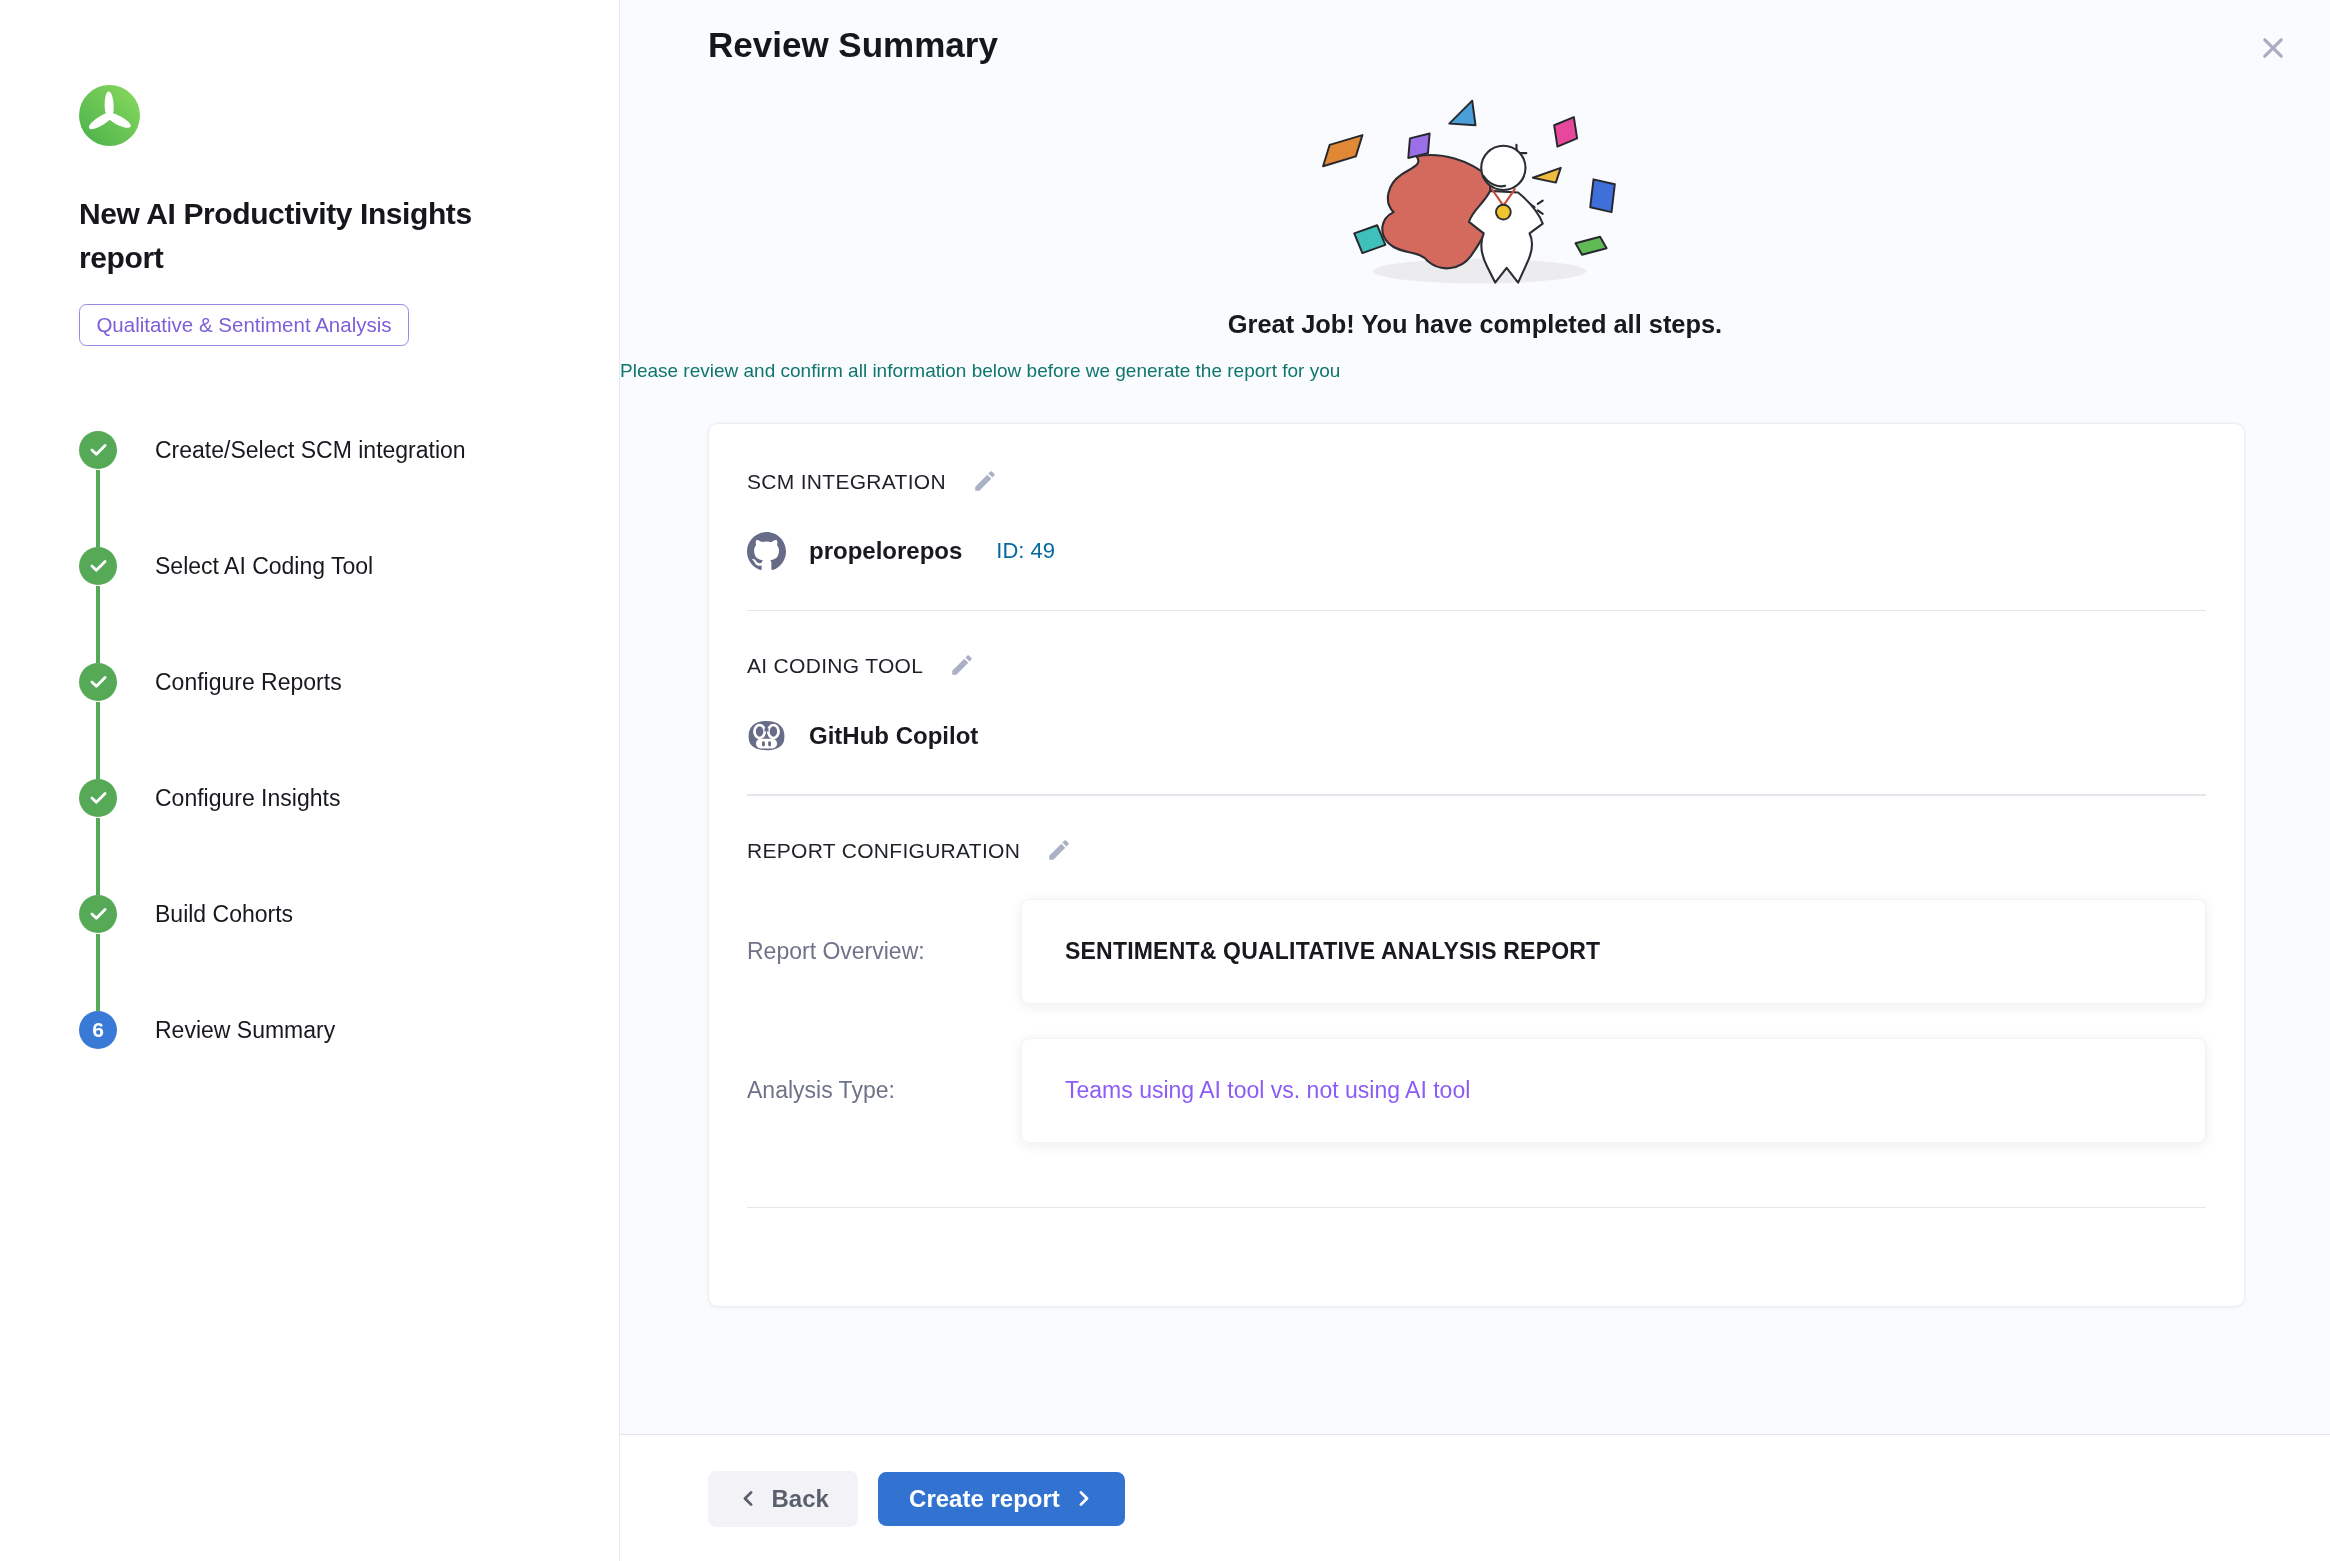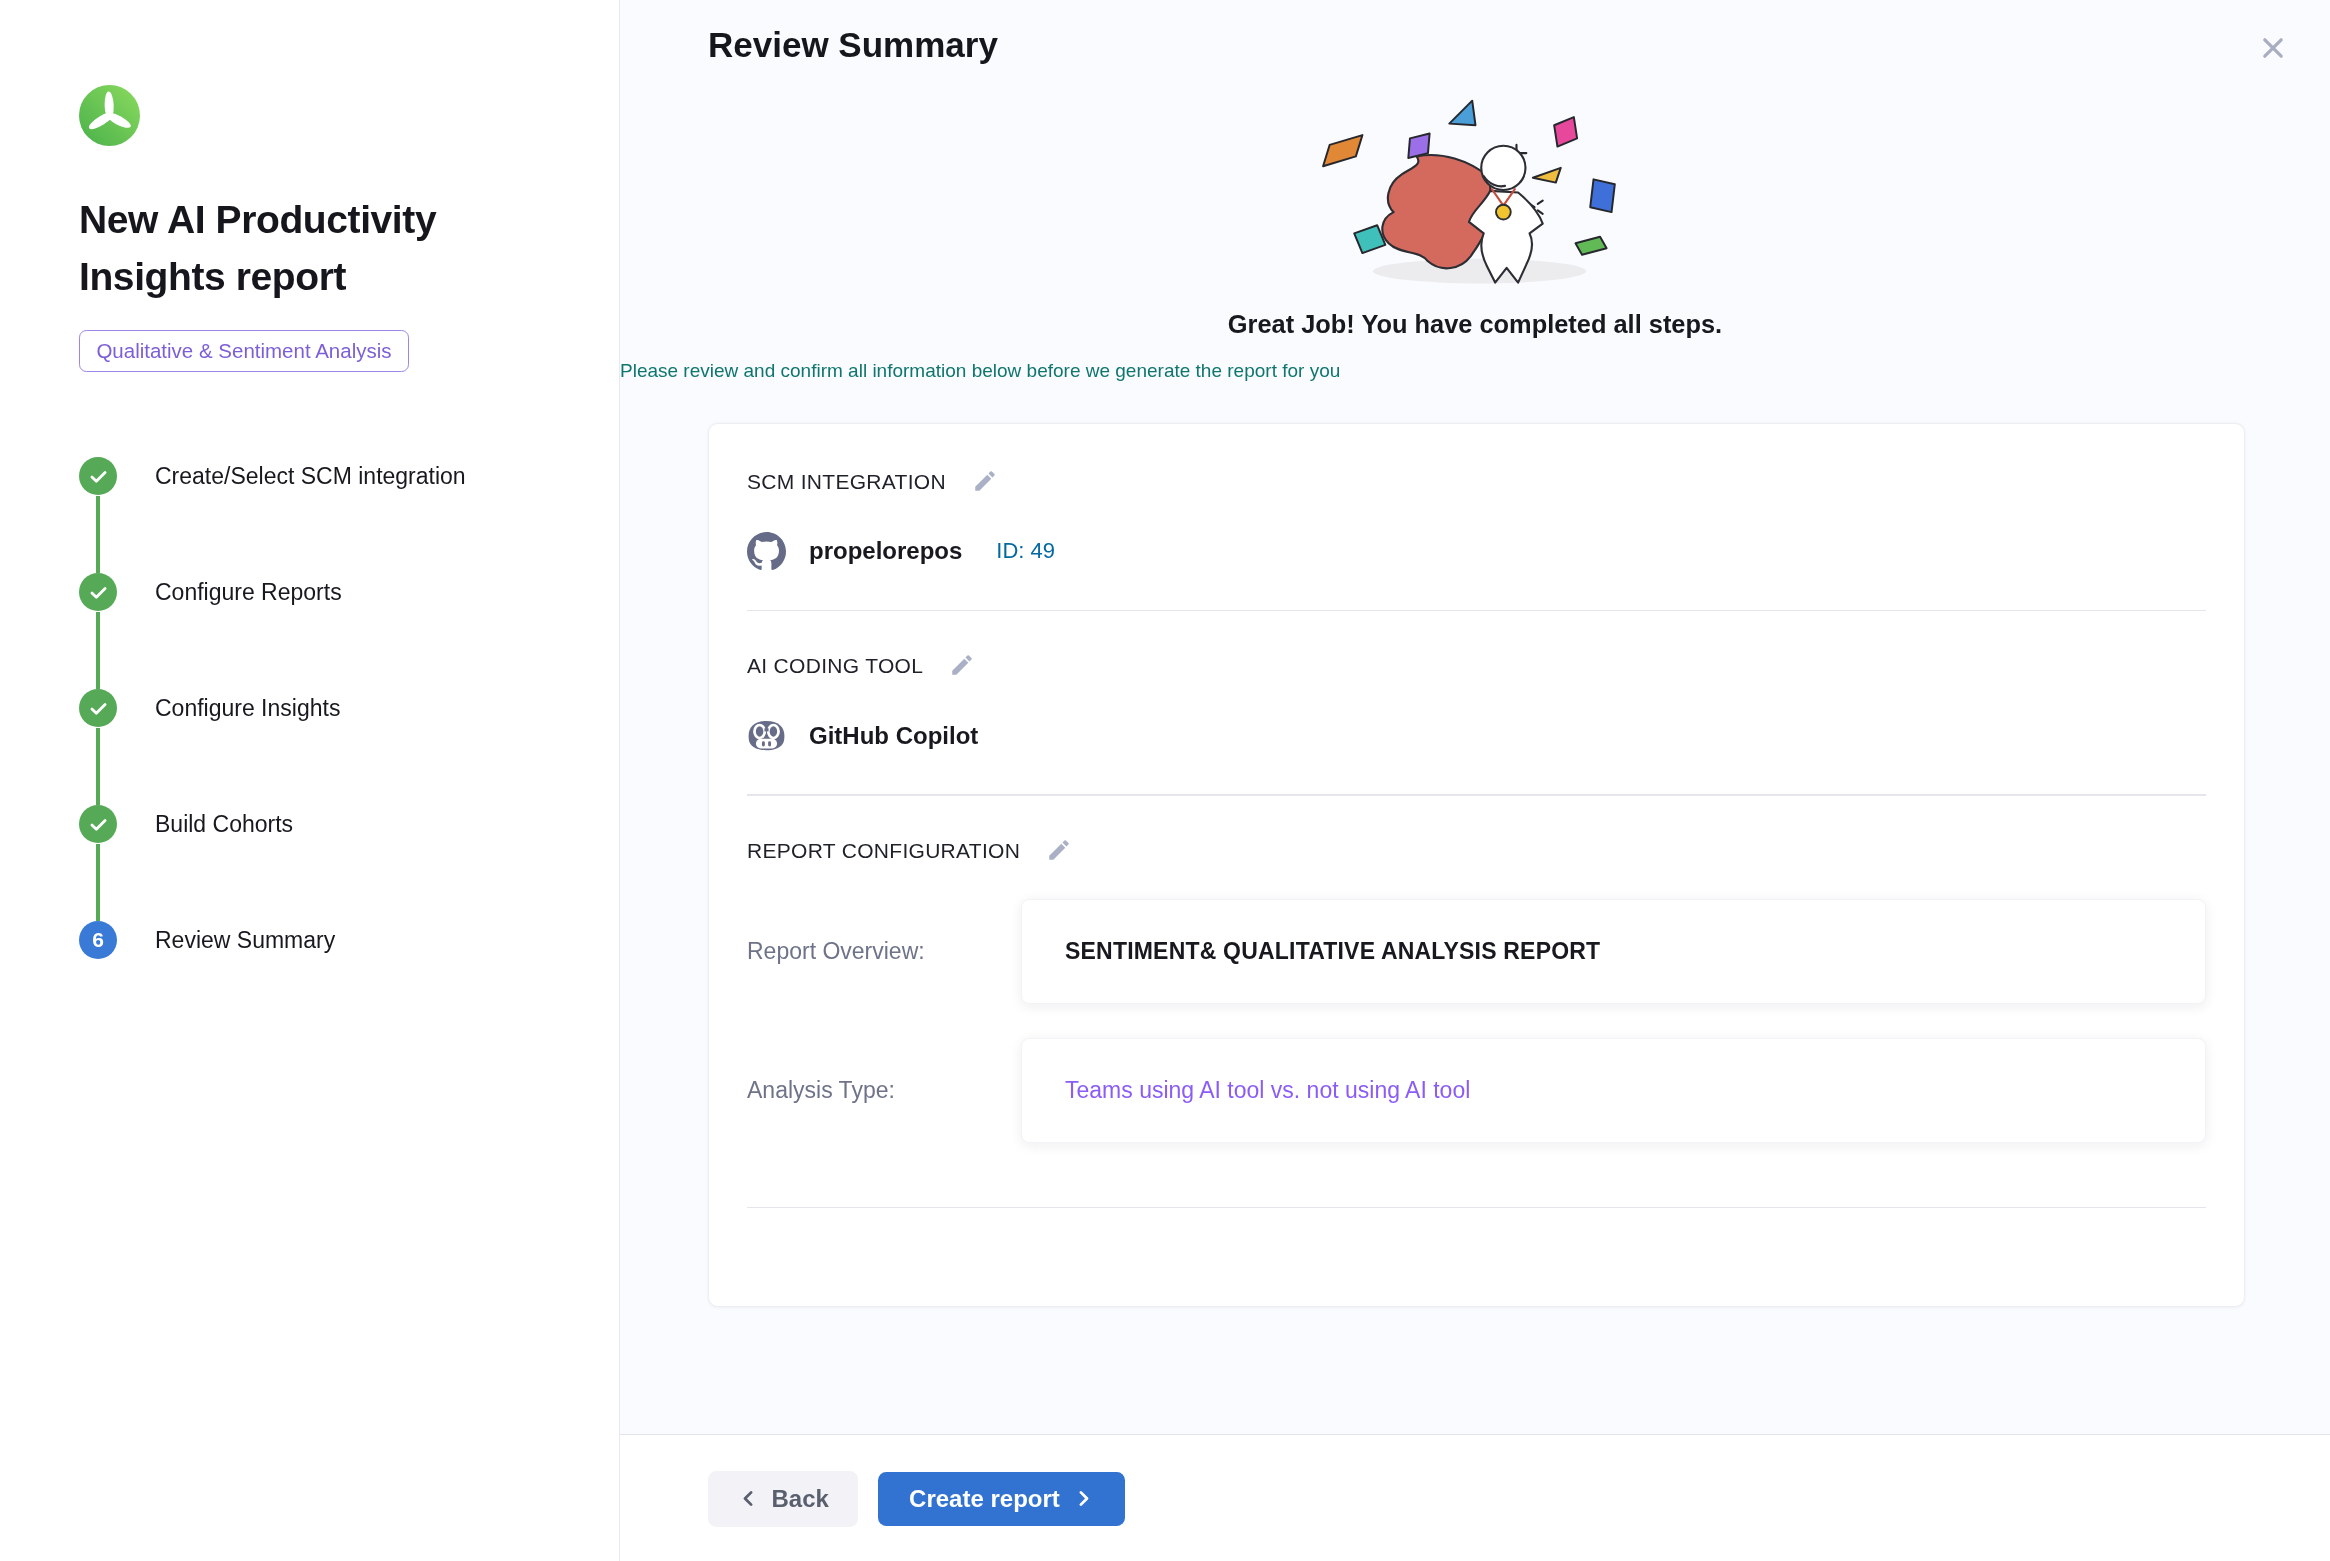--- a/index.html
+++ b/index.html
@@ -11,21 +11,21 @@
   .app { display:flex; width:100%; height:100%; }
 
   
   .sidebar {
     width:620px; flex:none; background:#fff;
     border-right:1.6px solid #e8e9ee;
     padding:85px 49px 0 79px;
   }
   .logo { width:61px; height:61px; display:block; }
   .side-title {
-    margin-top:46px; font-size:39px; line-height:1.45; font-weight:700;
+    margin-top:46px; font-size:30px; line-height:1.45; font-weight:700;
     letter-spacing:-0.4px; color:#15171c; max-width:426px;
   }
   .badge {
     display:inline-block; margin-top:24.6px; padding:8.2px 16.4px;
     border:1.6px solid #9b86e6; border-radius:7.4px;
     color:#7c5fd8; font-size:20.5px;
   }
   .steps { list-style:none; margin-top:85px; }
   .step {
     position:relative; display:flex; align-items:flex-start; gap:38px;
@@ -137,20 +137,28 @@
             </svg>
         </span>
         <span class="step-label">Create/Select SCM integration</span>
       </li>
       <li class="step">
         <span class="dot">
           <svg width="21" height="21" viewBox="0 0 24 24" fill="none" stroke="#fff" stroke-width="3.2" stroke-linecap="round" stroke-linejoin="round">
               <path d="M4.5 12.5l5 5 10-10"></path>
             </svg>
         </span>
+        <span class="step-label">Select AI Coding Tool</span>
+      </li>
+      <li class="step">
+        <span class="dot">
+          <svg width="21" height="21" viewBox="0 0 24 24" fill="none" stroke="#fff" stroke-width="3.2" stroke-linecap="round" stroke-linejoin="round">
+              <path d="M4.5 12.5l5 5 10-10"></path>
+            </svg>
+        </span>
         <span class="step-label">Configure Reports</span>
       </li>
       <li class="step">
         <span class="dot">
           <svg width="21" height="21" viewBox="0 0 24 24" fill="none" stroke="#fff" stroke-width="3.2" stroke-linecap="round" stroke-linejoin="round">
               <path d="M4.5 12.5l5 5 10-10"></path>
             </svg>
         </span>
         <span class="step-label">Configure Insights</span>
       </li>

